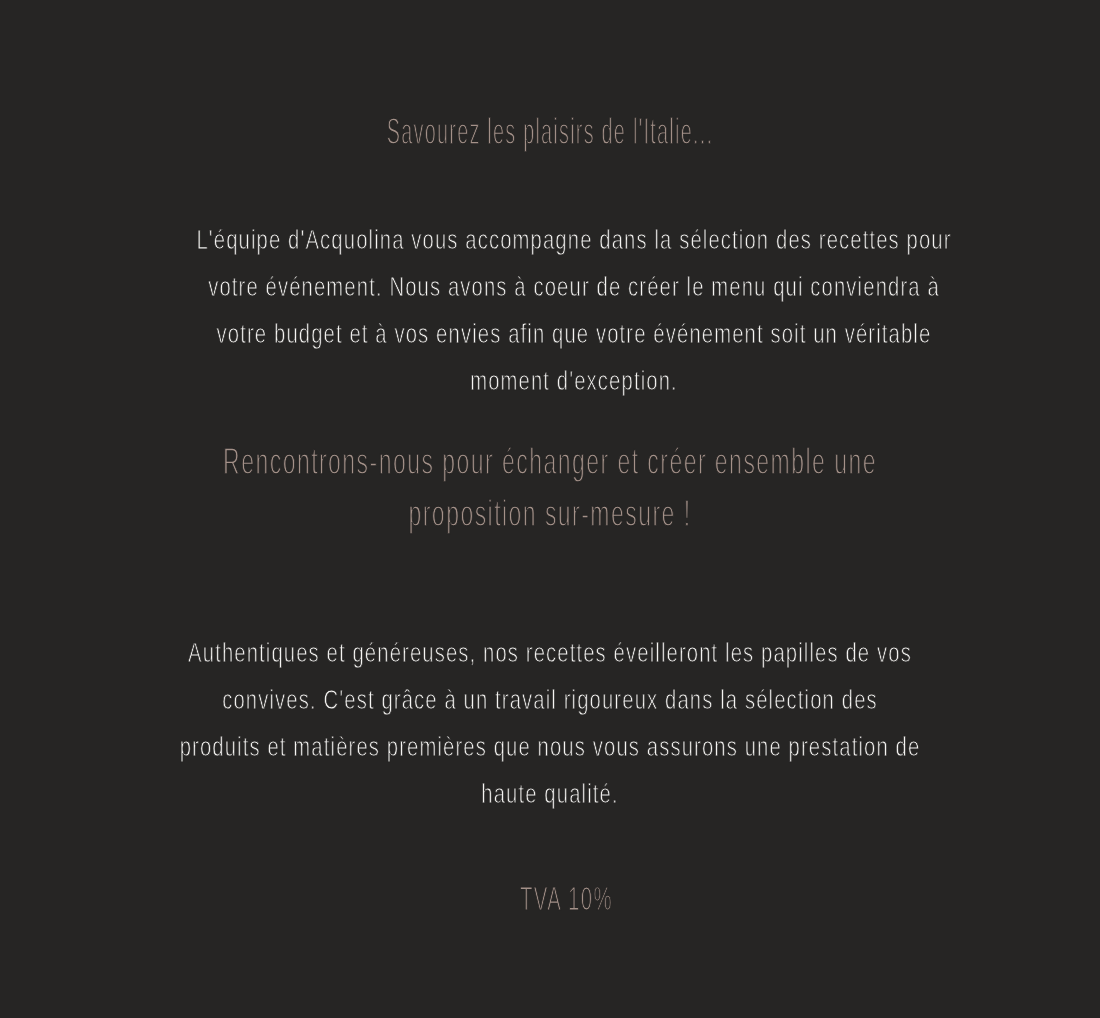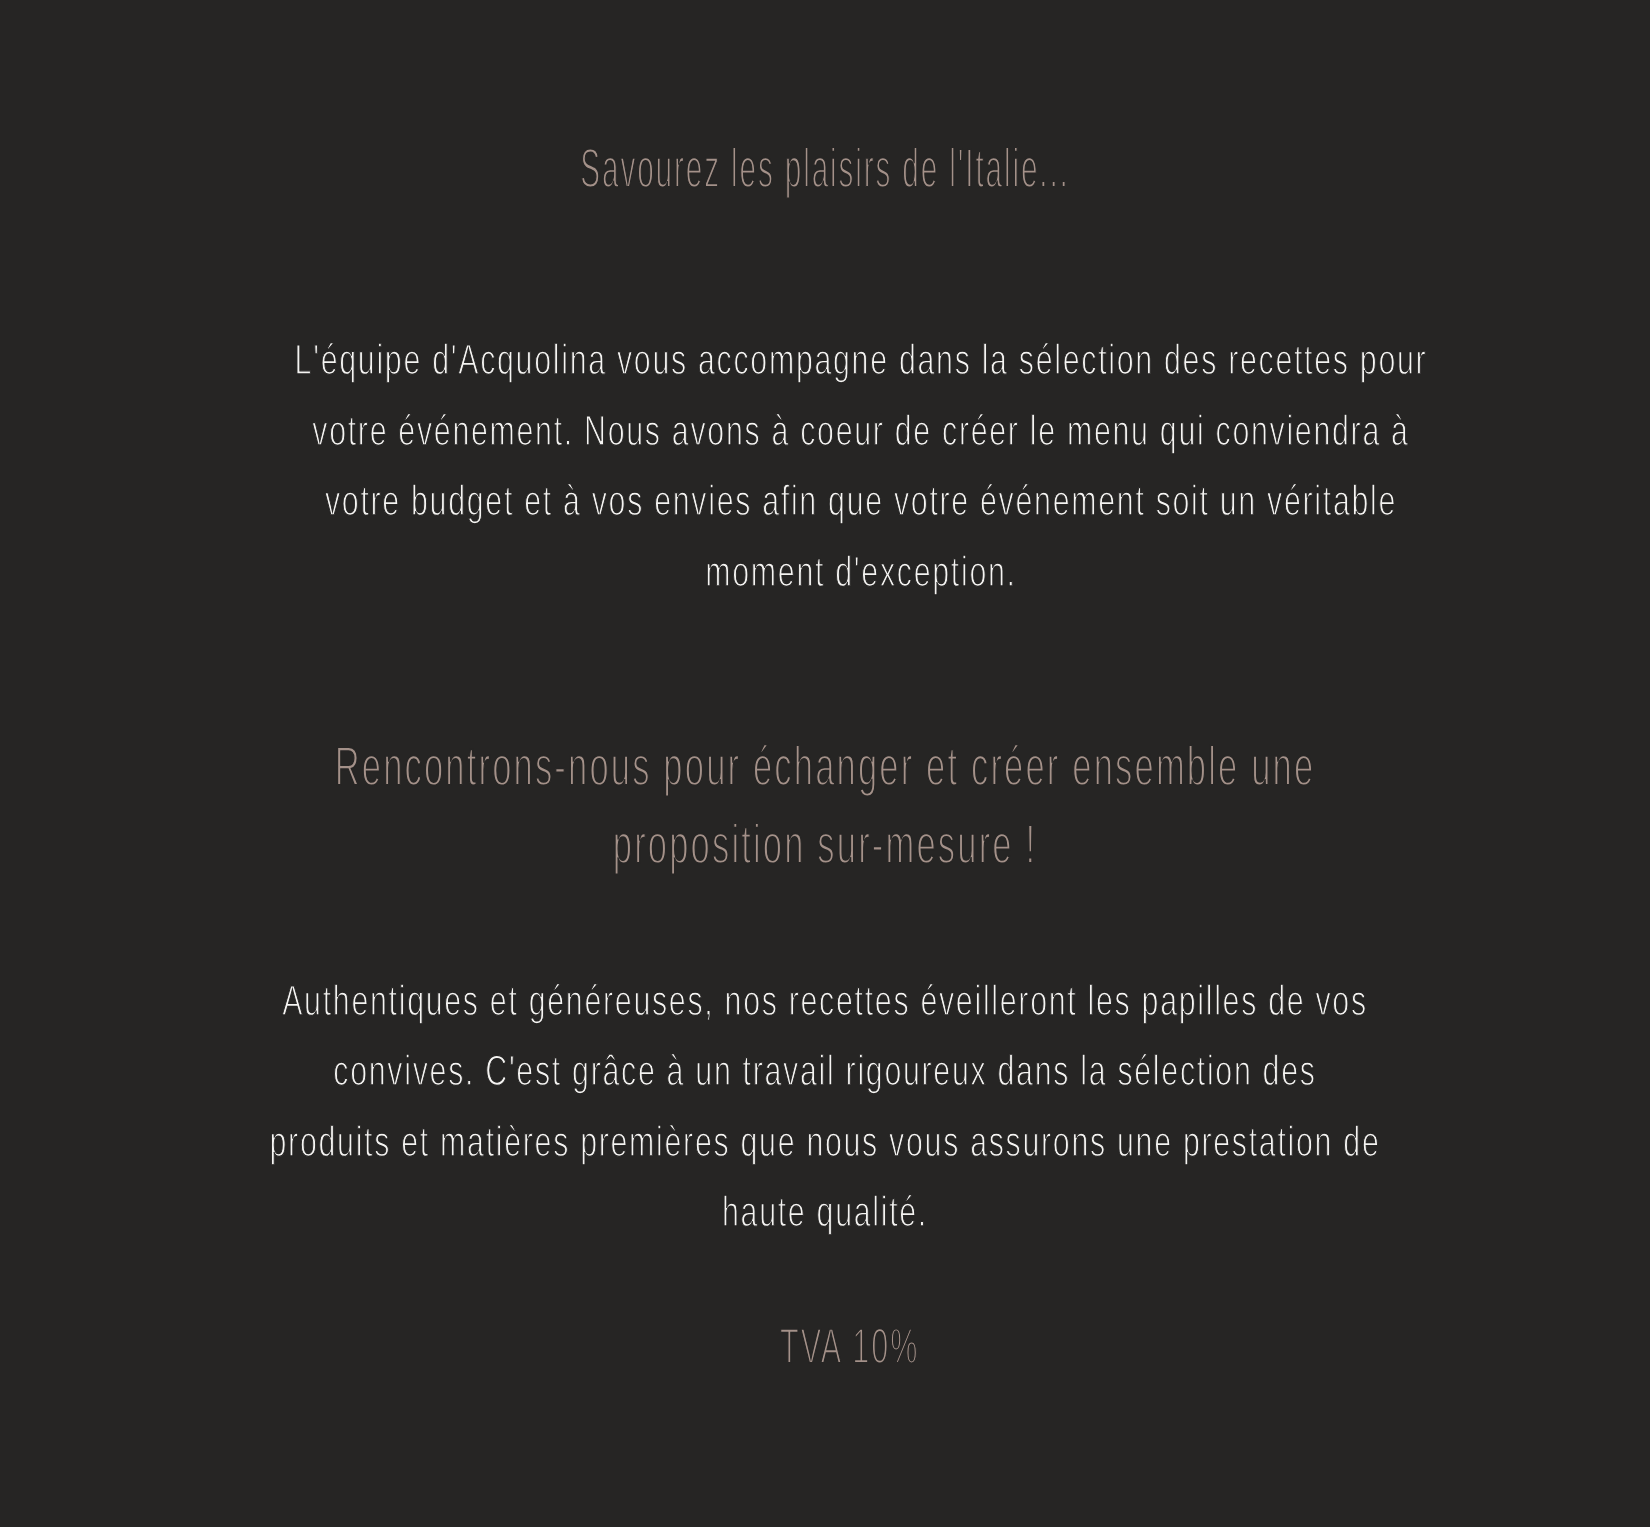--- a/index.html
+++ b/index.html
@@ -28,37 +28,37 @@
   }
   
   .accent-text .line{
     color:var(--accent);
     -webkit-text-stroke:1.1px var(--bg);
   }
   .body-text .line{
     color:var(--body);
     -webkit-text-stroke:0.8px var(--bg);
   }
-  .title-section{ top:89px; }
+  .title-section{ top:108px; }
   .title-section .line{
     font-size:32px; line-height:46px; letter-spacing:2px;
     transform:scale(0.62,1.15);
   }
   .intro-section{ top:217px;padding-left:48px; }
   .intro-section .line,
   .quality-section .line{
     font-size:27px; line-height:47px; letter-spacing:1.5px;
     transform:scale(0.75,1.05);
   }
-  .cta-section{ top:485px; }
+  .cta-section{ top:435px; }
   .cta-section .line{
     font-size:32px; line-height:52px; letter-spacing:2px;
     transform:scale(0.72,1.15);
   }
-  .quality-section{ top:644px; }
+  .quality-section{ top:630px; }
   .tva-section{ top:876px;padding-left:33px; }
   .tva-section .line{
     font-size:30px; line-height:46px; letter-spacing:2px;
     transform:scale(0.68,1.1);
   }
 </style>
 </head>
 <body>
 
 <main>

